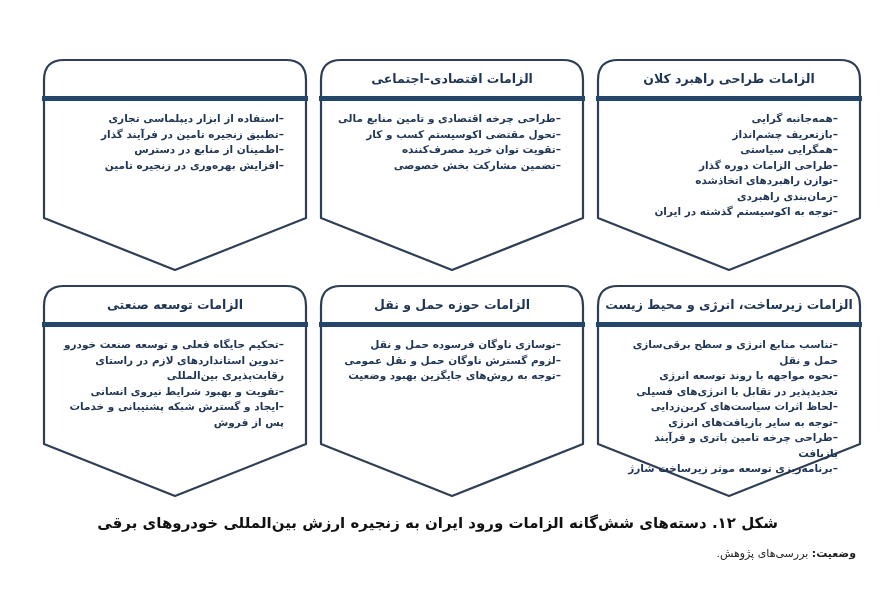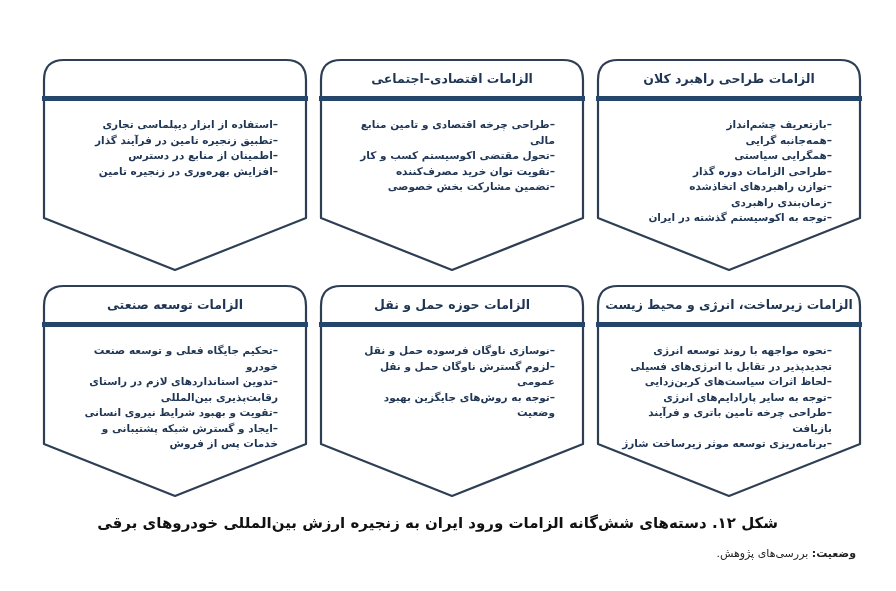--- a/index.html
+++ b/index.html
@@ -43,21 +43,21 @@
       position: absolute;
       right: 16px;
       left: 10px;
       top: 45px;
       direction: rtl;
       text-align: right;
       font-weight: bold;
       font-size: 10.5px;
       line-height: 15.5px;
       color: #1f3554;
-      margin: 14px;
+      margin: 8px;
       padding: 0;
       list-style: none;
     }
     .panel .items li {
       margin: 0;
       padding: 0;
     }
     .panel .items li::before {
       content: "\2013 ";
     }
@@ -86,22 +86,22 @@
 <body>
 
 <div id="panels">
     <div class="panel" style="left: 596px; top: 58px;">
       <svg class="frame" viewBox="0 0 266 215">
         <path d="M2 22 Q2 2 22 2 L244 2 Q264 2 264 22 L264 160 L133 212 L2 160 Z" fill="#ffffff" stroke="#2e3f55" stroke-width="2.2" stroke-linejoin="round"></path>
         <rect x="0" y="38" width="266" height="5" fill="#24466b"></rect>
       </svg>
       <div class="title">الزامات طراحی راهبرد کلان</div>
       <ul class="items">
+        <li>همه‌جانبه گرایی</li>
         <li>بازتعریف چشم‌انداز</li>
-        <li>همه‌جانبه گرایی</li>
         <li>همگرایی سیاستی</li>
         <li>طراحی الزامات دوره گذار</li>
         <li>توازن راهبردهای اتخاذشده</li>
         <li>زمان‌بندی راهبردی</li>
         <li>توجه به اکوسیستم گذشته در ایران</li>
       </ul>
     </div>
     <div class="panel" style="left: 319px; top: 58px;">
       <svg class="frame" viewBox="0 0 266 215">
         <path d="M2 22 Q2 2 22 2 L244 2 Q264 2 264 22 L264 160 L133 212 L2 160 Z" fill="#ffffff" stroke="#2e3f55" stroke-width="2.2" stroke-linejoin="round"></path>
@@ -127,23 +127,24 @@
         <li>افزایش بهره‌وری در زنجیره تامین</li>
       </ul>
     </div>
     <div class="panel" style="left: 596px; top: 284px;">
       <svg class="frame" viewBox="0 0 266 215">
         <path d="M2 22 Q2 2 22 2 L244 2 Q264 2 264 22 L264 160 L133 212 L2 160 Z" fill="#ffffff" stroke="#2e3f55" stroke-width="2.2" stroke-linejoin="round"></path>
         <rect x="0" y="38" width="266" height="5" fill="#24466b"></rect>
       </svg>
       <div class="title">الزامات زیرساخت، انرژی و محیط زیست</div>
       <ul class="items">
+        <li>تناسب منابع انرژی و سطح برقی‌سازی حمل و نقل</li>
         <li>نحوه مواجهه با روند توسعه انرژی تجدیدپذیر در تقابل با انرژی‌های فسیلی</li>
         <li>لحاظ اثرات سیاست‌های کربن‌زدایی</li>
-        <li>توجه به سایر پارادایم‌های انرژی</li>
+        <li>توجه به سایر بازیافت‌های انرژی</li>
         <li>طراحی چرخه تامین باتری و فرآیند بازیافت</li>
         <li>برنامه‌ریزی توسعه موثر زیرساخت شارژ</li>
       </ul>
     </div>
     <div class="panel" style="left: 319px; top: 284px;">
       <svg class="frame" viewBox="0 0 266 215">
         <path d="M2 22 Q2 2 22 2 L244 2 Q264 2 264 22 L264 160 L133 212 L2 160 Z" fill="#ffffff" stroke="#2e3f55" stroke-width="2.2" stroke-linejoin="round"></path>
         <rect x="0" y="38" width="266" height="5" fill="#24466b"></rect>
       </svg>
       <div class="title">الزامات حوزه حمل و نقل</div>

